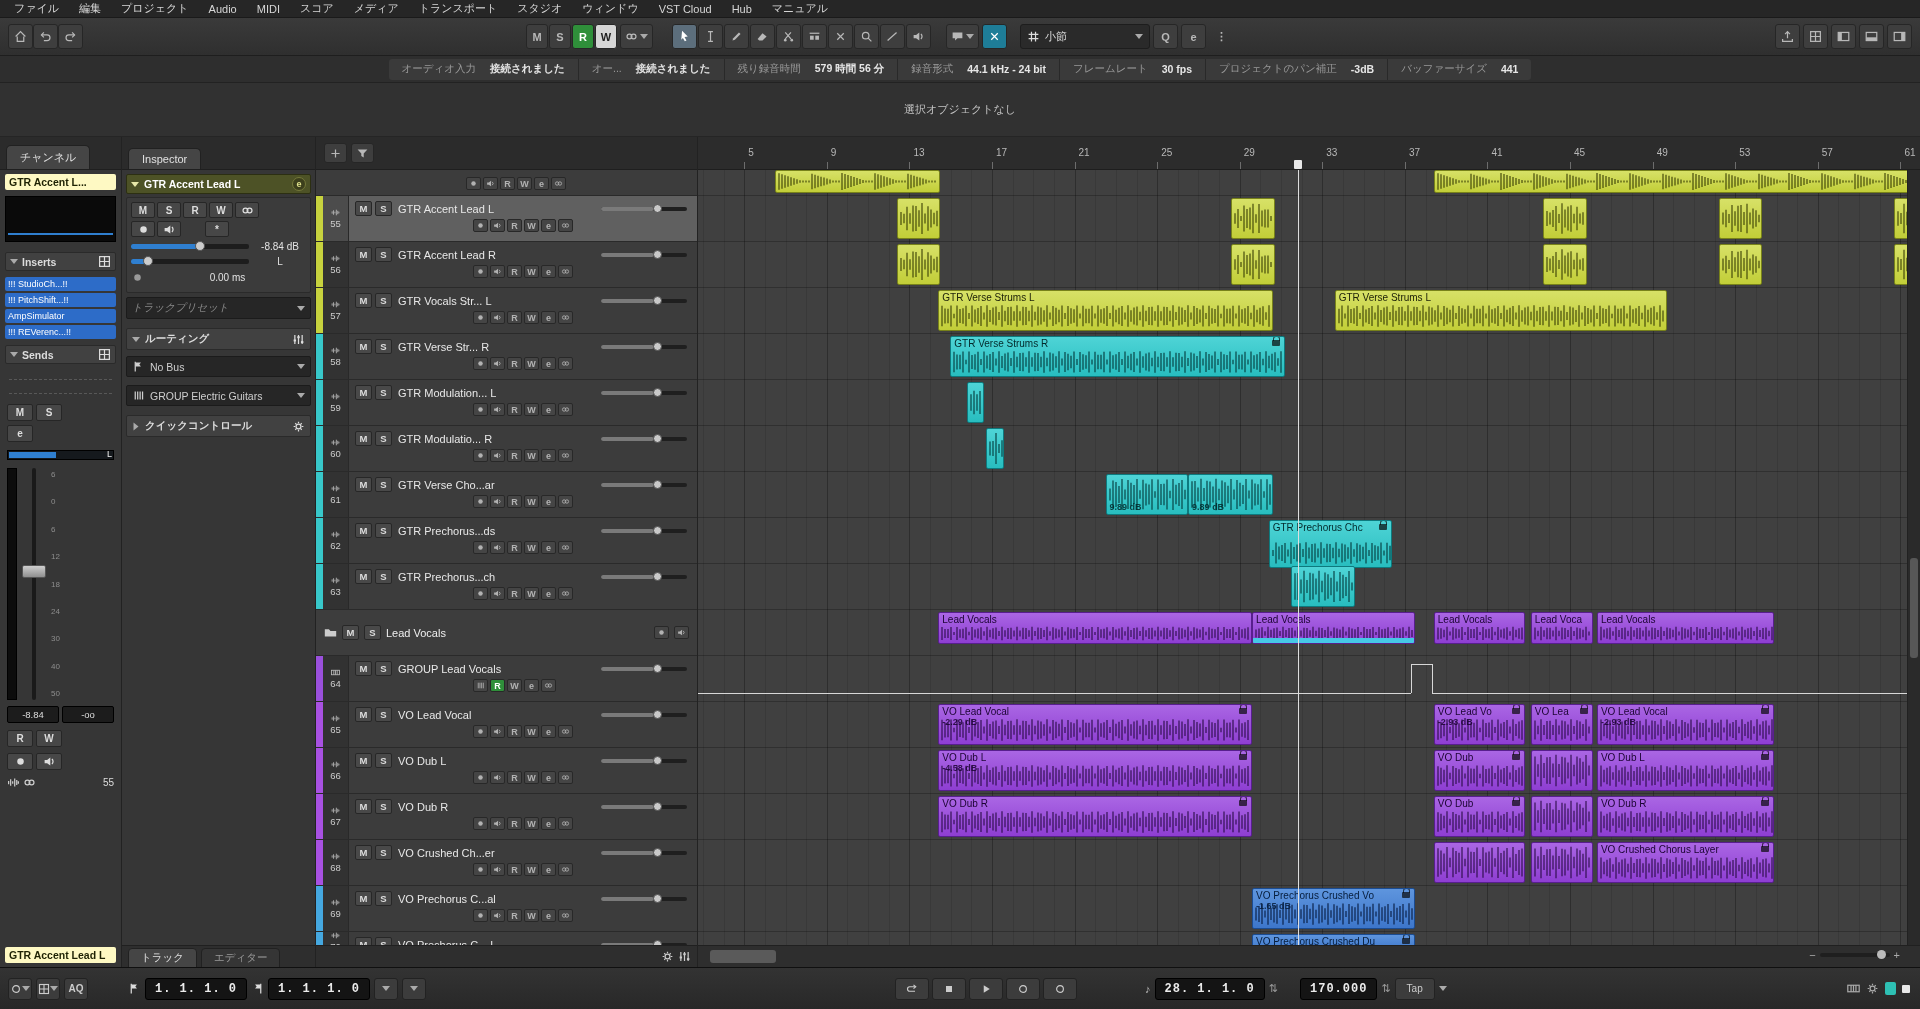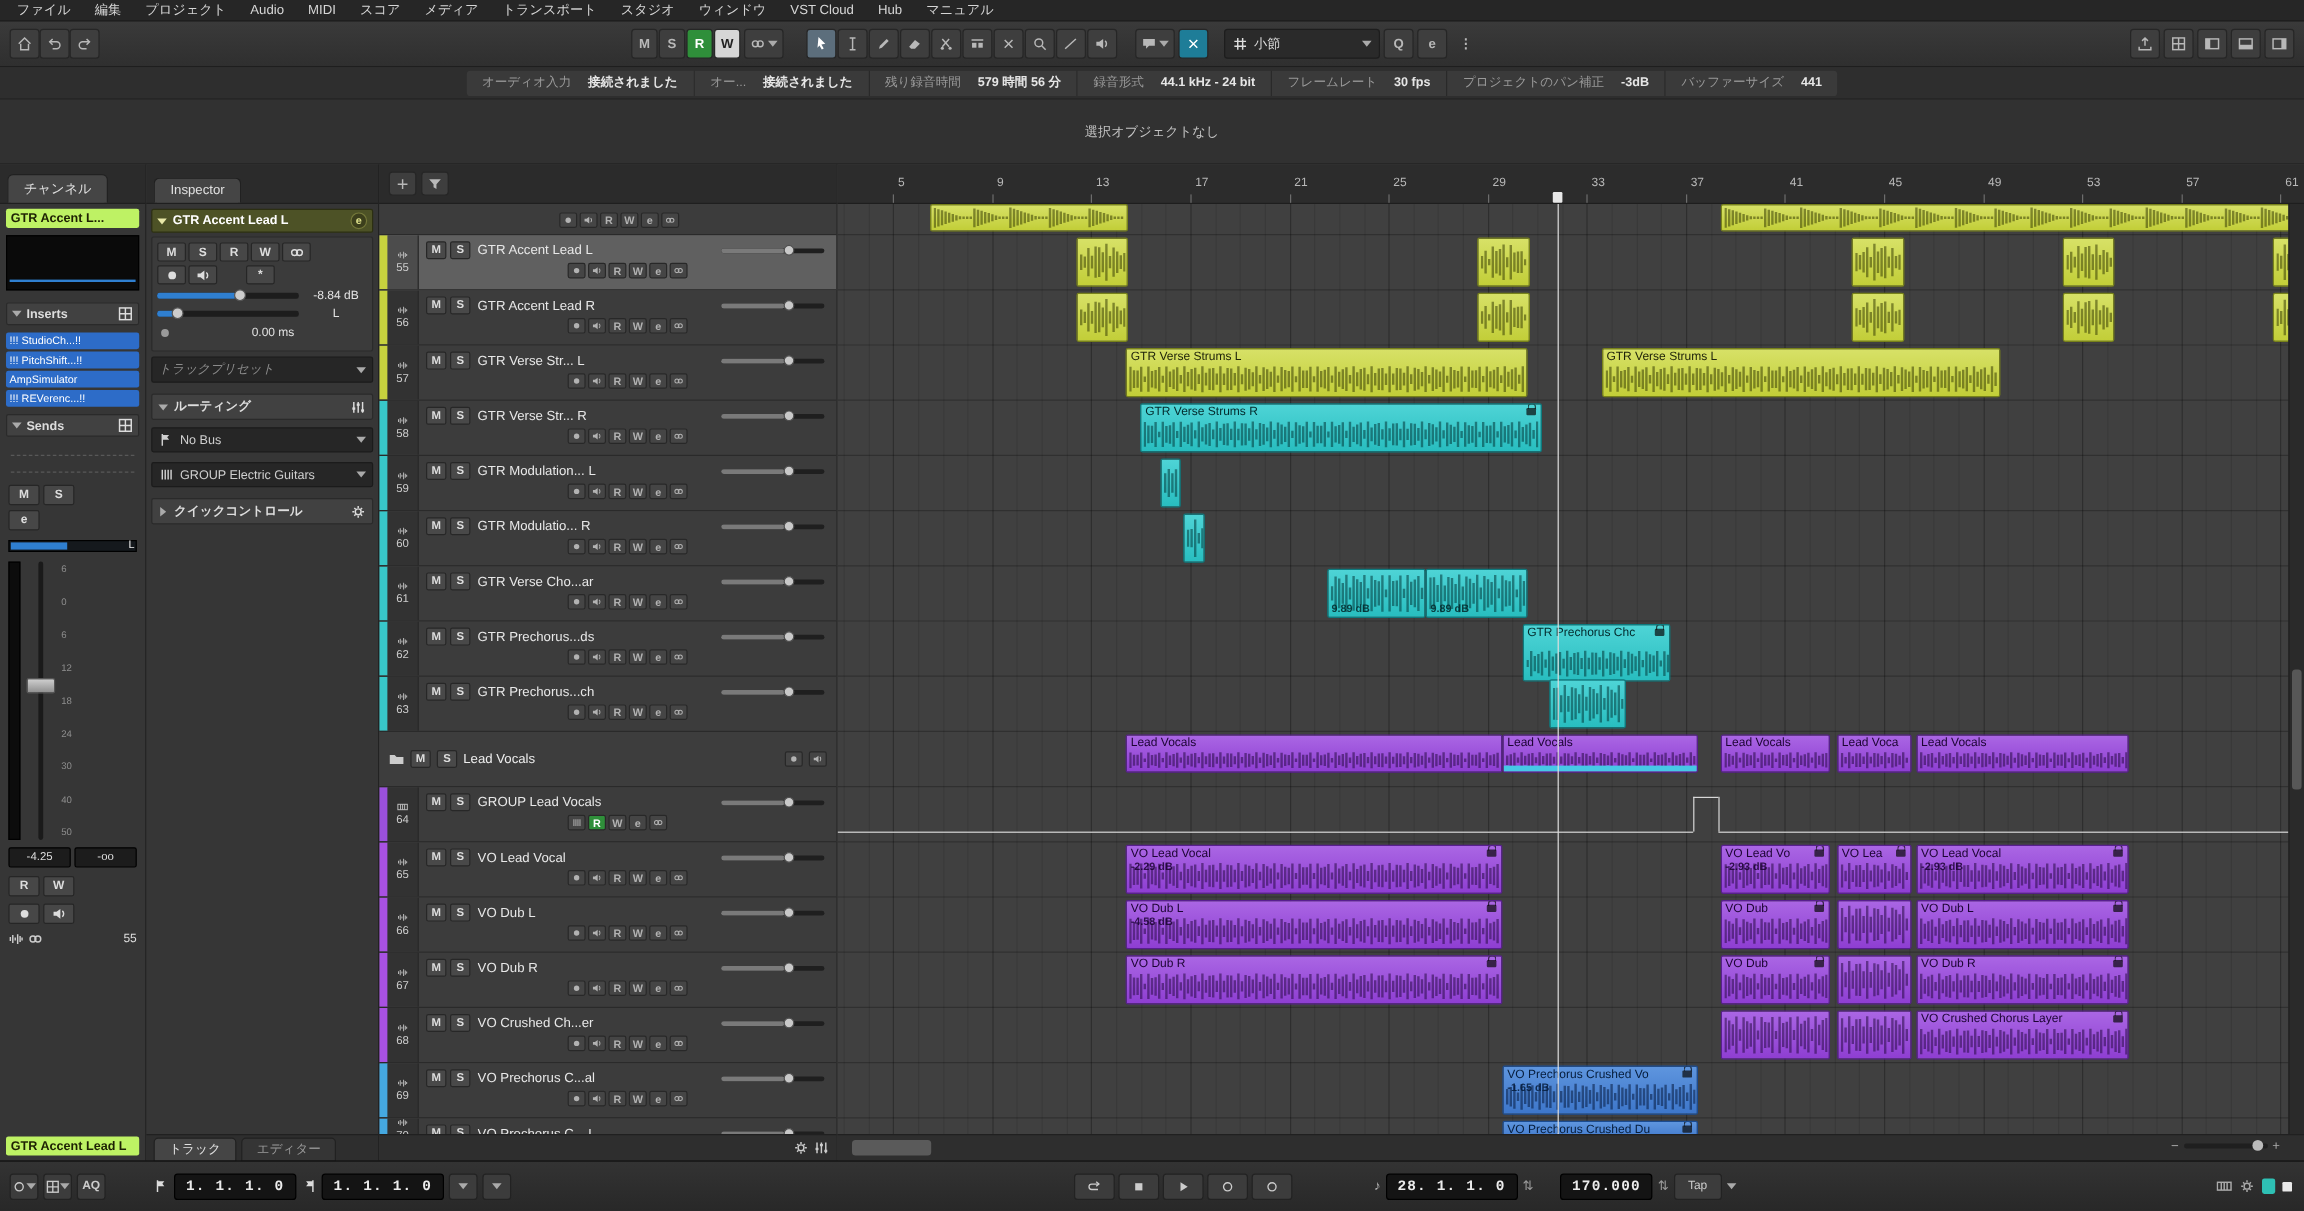--- a/index.html
+++ b/index.html
@@ -36,21 +36,21 @@
 .main{display:flex;height:830px}
 .col{border-right:1px solid #222;background:#363636;display:flex;flex-direction:column}
 .channel{width:122px}
 .inspector{width:194px}
 .center{width:382px}
 .arrcol{flex:1;background:#3f3f3f;position:relative;display:flex;flex-direction:column;border-right:none}
 .coltabs{height:33px;background:#2b2b2b;border-bottom:1px solid #1f1f1f;display:flex;align-items:flex-end;padding:0 6px;gap:4px}
 .paneltab{background:#454545;border:1px solid #212121;border-bottom:none;border-radius:5px 5px 0 0;padding:4px 13px;font-size:11px;color:#e0e0e0}
 
 .ch-body{flex:1;display:flex;flex-direction:column;padding:4px 5px;overflow:hidden}
-.ch-label{background:#bef264;color:#1e2203;font-weight:bold;font-size:10.5px;padding:2px 4px;border-radius:2px;white-space:nowrap;overflow:hidden}
+.ch-label{background:#fef9c3;color:#1e2203;font-weight:bold;font-size:10.5px;padding:2px 4px;border-radius:2px;white-space:nowrap;overflow:hidden}
 .ch-scope{height:46px;background:#0a0a0a;border:1px solid #000;margin:6px 0;position:relative}
 .ch-scope::after{content:"";position:absolute;left:2px;right:2px;bottom:6px;height:2px;background:#2f7fd0}
 .ch-sec{background:#414141;border:1px solid #2a2a2a;border-radius:2px;display:flex;align-items:center;gap:4px;padding:2px 4px;margin:4px 0;color:#ddd;font-size:10.5px;font-weight:bold}
 .ch-sec .sp{flex:1}
 .ch-slot{background:#2d6cc8;color:#fff;font-size:9px;padding:2px 3px;border-radius:2px;margin:2px 0;white-space:nowrap;overflow:hidden}
 .ch-dash{height:10px;border-bottom:1px dashed #585858;margin:2px 4px}
 .ch-ms{display:flex;gap:3px;margin:8px 2px 2px}
 .ch-e{display:flex;margin:2px 2px}
 .mbtn{width:26px;height:17px;background:#474747;border:1px solid #262626;border-radius:2px;color:#ddd;font-size:10px;font-weight:bold;display:flex;align-items:center;justify-content:center}
 .ch-pan{margin:6px 2px 2px;position:relative}
@@ -457,21 +457,21 @@
             <span>6</span>
             <span>12</span>
             <span>18</span>
             <span>24</span>
             <span>30</span>
             <span>40</span>
             <span>50</span>
           </div>
       </div>
       <div class="ch-reads">
-        <span class="ch-read">-4.25</span>
+        <span class="ch-read">-8.84</span>
         <span class="ch-read">-oo</span>
       </div>
       <div class="ch-row">
         <span class="mbtn">R</span>
         <span class="mbtn">W</span>
       </div>
       <div class="ch-row">
         <span class="mbtn">
             <span class="ic">
               <svg viewBox="0 0 16 16">
@@ -780,21 +780,21 @@
               <svg viewBox="0 0 16 16">
                 <path d="M2 6v4M4.5 4v8M7 6.5v3M9.5 3v10M12 5v6M14 6.5v3" stroke="currentColor" fill="none" stroke-width="1.5"></path>
               </svg>
             </span>
             <span class="tnum">57</span>
           </div>
           <div class="tbody">
             <div class="tline1">
               <span class="msb">M</span>
               <span class="msb">S</span>
-              <span class="tname">GTR Verse Str... L</span>
+              <span class="tname">GTR Vocals Str... L</span>
               <div class="tslider">
                 <div class="fl"></div>
                 <div class="kn"></div>
               </div>
             </div>
             <div class="tline2">
               <span class="sb">
                 <span class="ic">
                   <svg viewBox="0 0 16 16">
                     <circle cx="8" cy="8" r="4" fill="currentColor"></circle>

